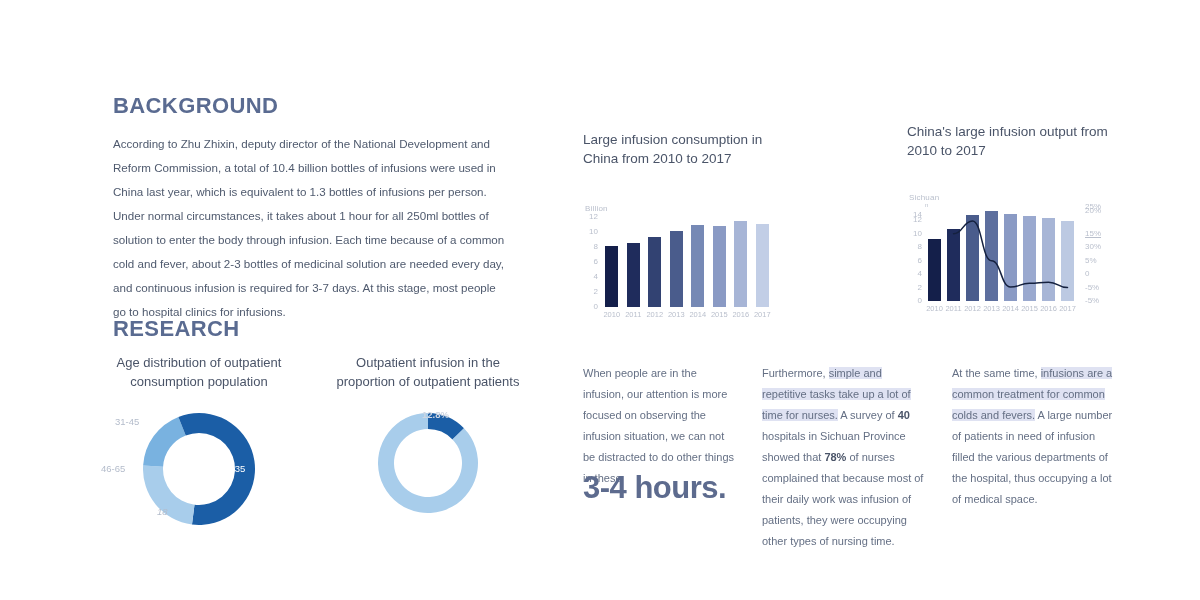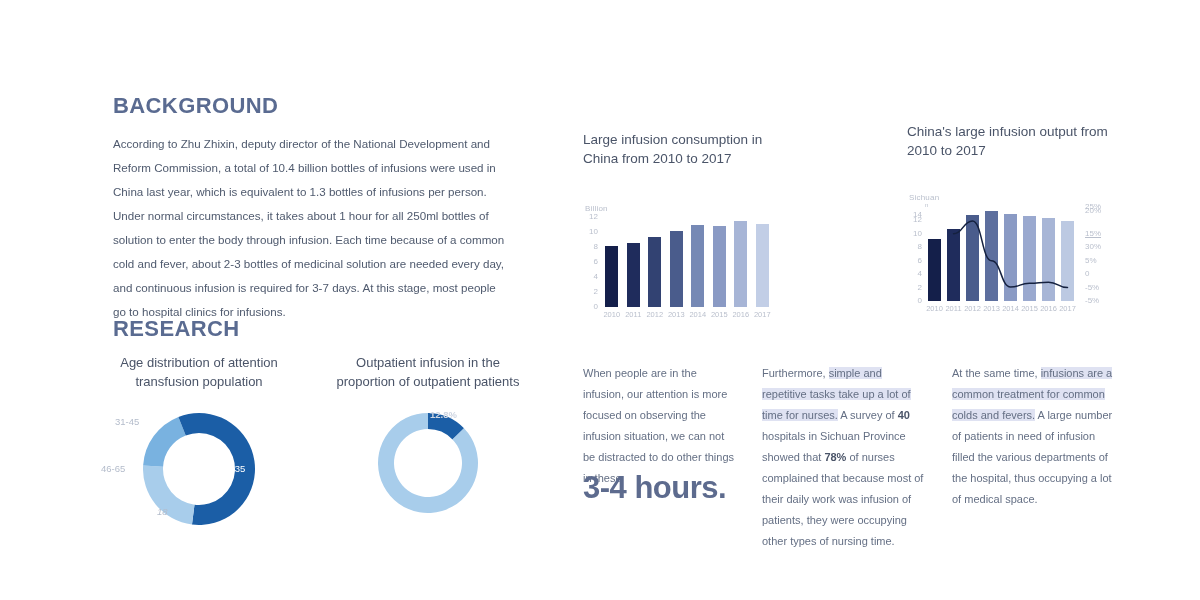--- a/index.html
+++ b/index.html
@@ -197,35 +197,35 @@
         <div class="xtick" style="left: 132px; width: 19px; top: 112px;">2016</div>
         <div class="bar" style="left: 154px; width: 13px; height: 79.9px; top: 28.1px; bottom: auto; background: rgb(188, 201, 226);"></div>
         <div class="xtick" style="left: 151px; width: 19px; top: 112px;">2017</div>
         <svg width="205" height="125" style="position: absolute; left: 0px; top: 0px; overflow: visible;">
           <path d="M 46.5 40.85714285714286 C 56 40.85714285714286, 56 27.965714285714284, 65.5 27.965714285714284 C 75 27.965714285714284, 75 67.71428571428572, 84.5 67.71428571428572 C 94 67.71428571428572, 94 94.03428571428572, 103.5 94.03428571428572 C 113 94.03428571428572, 113 90.27428571428571, 122.5 90.27428571428571 C 132 90.27428571428571, 132 89.2, 141.5 89.2 C 151 89.2, 151 94.57142857142857, 160.5 94.57142857142857" fill="none" stroke="#15213f" stroke-width="1.5" stroke-linecap="round"></path>
         </svg>
       </div>
   </div>
 
   <div class="donut-block" id="donut1">
-    <div class="donut-title">Age distribution of attention transfusion population</div>
+    <div class="donut-title">Age distribution of outpatient consumption population</div>
     <div class="donut-wrap" id="donutwrap1" style="width:112px;height:112px;margin-top:22px;"><svg width="112" height="112" viewBox="0 0 112 112">
           <path d="M 56 0 A 56 56 0 1 1 48.981338920398954 111.55842327361076 L 51.48800359168504 91.71612924732119 A 36 36 0 1 0 56 20 Z" fill="#1b5ea6"></path>
           <path d="M 48.981338920398954 111.55842327361076 A 56 56 0 0 1 0.11050320801679447 52.48373090635845 L 20.071037776582223 53.73954129694472 A 36 36 0 0 0 51.48800359168504 91.71612924732119 Z" fill="#a8cdeb"></path>
           <path d="M 0.11050320801679447 52.48373090635845 A 56 56 0 0 1 35.38502504965804 3.932516790257921 L 42.7475161033516 22.528046508022946 A 36 36 0 0 0 20.071037776582223 53.73954129694472 Z" fill="#79b2e0"></path>
           <path d="M 35.38502504965804 3.932516790257921 A 56 56 0 0 1 55.99999999999999 0 L 55.99999999999999 20 A 36 36 0 0 0 42.7475161033516 22.528046508022946 Z" fill="#1b5ea6"></path>
         </svg><div class="donut-label" style="left: 78px; top: 50px; color: rgb(255, 255, 255);">18-35</div><div class="donut-label" style="left: -28px; top: 3px; color: rgb(180, 188, 203);">31-45</div><div class="donut-label" style="left: -42px; top: 50px; color: rgb(180, 188, 203);">46-65</div><div class="donut-label" style="left: 14px; top: 93px; color: rgb(180, 188, 203); font-style: italic;">18</div></div>
   </div>
 
   <div class="donut-block" id="donut2">
     <div class="donut-title">Outpatient infusion in the proportion of outpatient patients</div>
     <div class="donut-wrap" id="donutwrap2" style="width:100px;height:100px;margin-top:22px;"><svg width="100" height="100" viewBox="0 0 100 100">
           <path d="M 50 0 A 50 50 0 0 1 86.01545124439534 15.317334709359756 L 74.49050684618884 26.41578760236463 A 34 34 0 0 0 50 16 Z" fill="#1b5ea6"></path>
           <path d="M 86.01545124439534 15.317334709359756 A 50 50 0 1 1 49.99999999999999 0 L 49.99999999999999 16 A 34 34 0 1 0 74.49050684618884 26.41578760236463 Z" fill="#a8cdeb"></path>
-        </svg><div class="donut-label" style="left: 52px; top: -4px; color: rgb(207, 214, 226); font-weight: bold;">12.8%</div></div>
+        </svg><div class="donut-label" style="left: 44px; top: -4px; color: rgb(207, 214, 226); font-weight: bold;">12.8%</div></div>
   </div>
 
   <div class="text-col" id="col1">
     <span>When people are in the infusion, our attention is more focused on observing the infusion situation, we can not be distracted to do other things in these</span>
   </div>
   <div id="big-stat">3-4 hours.</div>
 
   <div class="text-col" id="col2">
     <span>Furthermore, </span><span class="hl">simple and repetitive tasks take up a lot of time for nurses.</span><span> A survey of </span><span class="bold-num">40</span><span> hospitals in Sichuan Province showed that </span><span class="bold-num">78%</span><span> of nurses complained that because most of their daily work was infusion of patients, they were occupying other types of nursing time.</span>
   </div>

